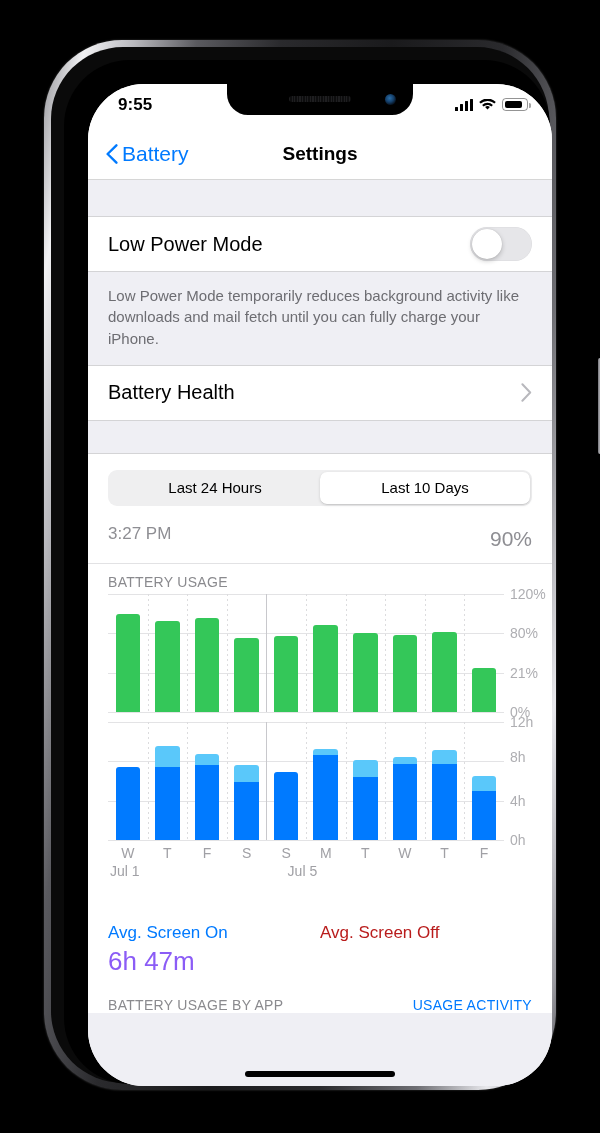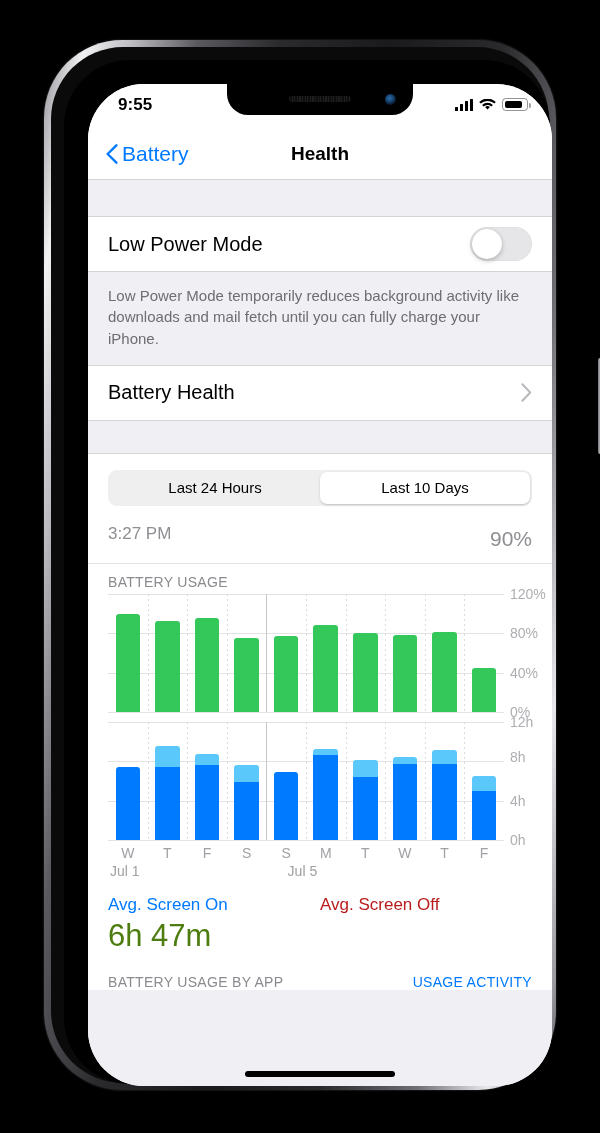--- a/index.html
+++ b/index.html
@@ -208,25 +208,25 @@
   .daylabels { display: flex; margin-top: 5px; padding-right: 48px; }
   .daylabels .slot { font-size: 14px; color: #A0A0A5; justify-content: center; }
   .datelabels {
     display: flex; padding-right: 48px; margin-top: 2px;
     font-size: 14px; color: #A0A0A5; position: relative; height: 18px;
   }
   .datelabels span { position: absolute; }
 
   
   .avgs { display: flex; padding: 14px 20px 10px; }
-  .avg { flex: 1; }
+  .avg { flex: 1; margin-top: 28px; }
   .avg-label { font-size: 17px; margin-bottom: 3px; }
   .avg-label.on { color: #007AFF; }
   .avg-label.off { color: #b91c1c; }
-  .avg-value { font-size: 31px; color: #4d7c0f; }
+  .avg-value { font-size: 26px; color: #8b5cf6; }
 
   
   .bottom-sec {
     display: flex; align-items: baseline; justify-content: space-between;
     padding: 10px 20px 0; font-size: 14px; color: #8A8A8E; letter-spacing: .3px;
   }
   .bottom-sec .show-act { color: #007AFF; }
 
   .home-ind {
     position: absolute; left: 50%; transform: translateX(-50%); bottom: 9px;
@@ -272,21 +272,21 @@
             </div>
           </div>
 
           <div class="navbar">
             <div class="nav-back">
               <svg class="chev-back" viewBox="0 0 12 20">
                 <path d="M10.4 1.3 1.6 10l8.8 8.7" stroke="#007AFF" stroke-width="2.4" fill="none" stroke-linecap="round" stroke-linejoin="round"></path>
               </svg>
               <span>Battery</span>
             </div>
-            <div class="nav-title">Health</div>
+            <div class="nav-title">Settings</div>
           </div>
 
           <div class="content">
 
             <div class="gap"></div>
 
             <div class="cell">
               <div class="cell-label">Low Power Mode</div>
               <div class="toggle">
                 <div class="knob"></div>
@@ -365,21 +365,21 @@
                         <div class="slot">
                           <div class="bar" style="height: 79.65px; background: rgb(52, 199, 89);"></div>
                         </div>
                         <div class="slot">
                           <div class="bar" style="height: 44.25px; background: rgb(52, 199, 89);"></div>
                         </div>
                       </div>
                     </div>
                   <div class="axis" id="axisUsage">
                       <span style="top: 118px;">0%</span>
-                      <span style="top: 78.6667px;">40%</span>
+                      <span style="top: 78.6667px;">21%</span>
                       <span style="top: 39.3333px;">80%</span>
                       <span style="top: 0px;">120%</span>
                     </div>
                 </div>
               </div>
 
               <div class="chart-block">
                 <div class="chart-area">
                   <div class="plot act" id="plotAct">
                       <div class="grid-h" style="top: 118px;"></div>

